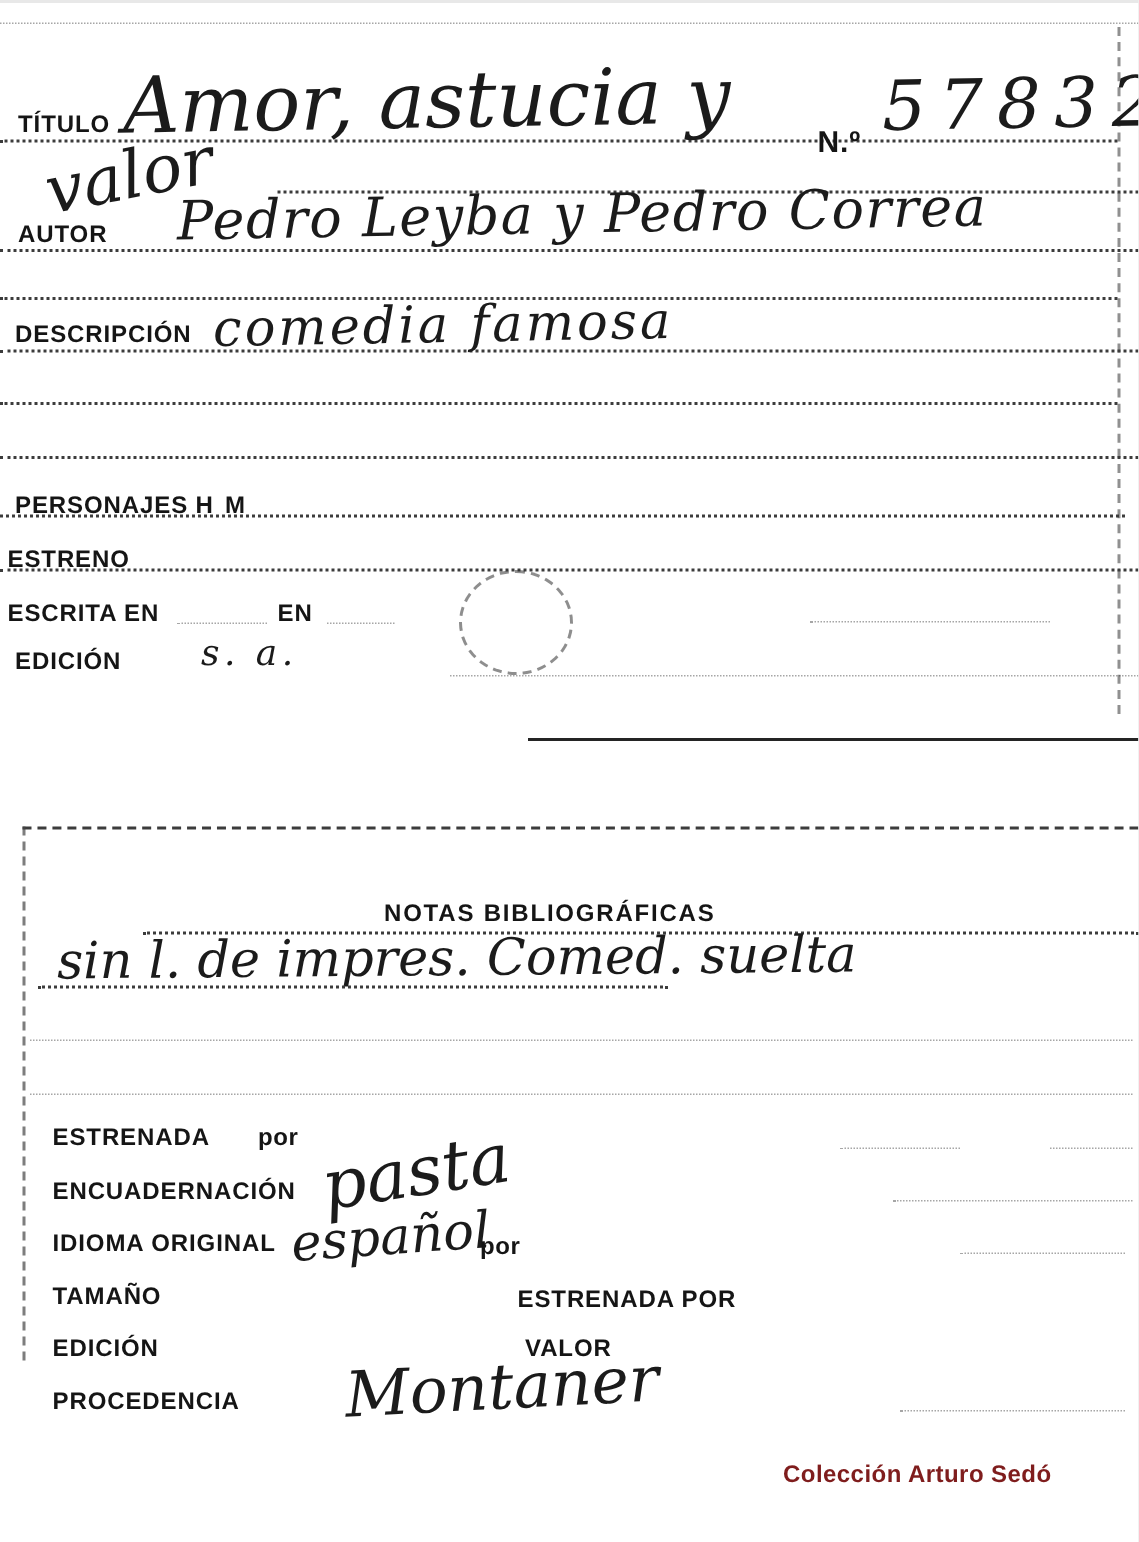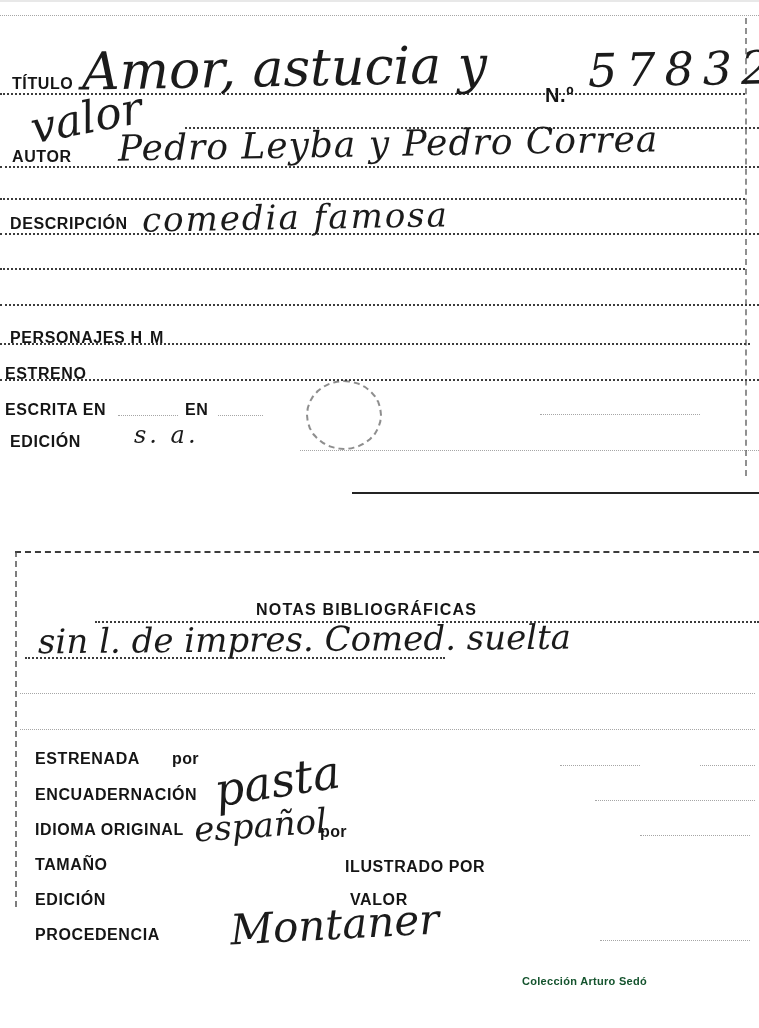--- a/index.html
+++ b/index.html
@@ -23,21 +23,21 @@
   .dl.faint{opacity:.45;border-bottom-width:1px;}
   .dl.dash{border-bottom-style:dashed;border-bottom-width:1px;}
   .sl{position:absolute;height:0;border-bottom:2px solid #242424;}
   .vl{position:absolute;width:0;border-right:2px dashed #474747;}
   .stamp{
     position:absolute;border:2px dashed rgba(50,50,50,.55);
     border-radius:50%;
   }
   .footer-note{
     position:absolute;font-family:"Liberation Sans",sans-serif;
-    font-weight:700;font-size:11px;color:#14532d;letter-spacing:.3px;
+    font-weight:700;font-size:16px;color:#7f1d1d;letter-spacing:.3px;
   }
 </style>
 </head>
 <body>
 
 <div id="card-scan">
 
   <div class="dl faint" style="top:13px;left:0;width:759px;"></div>
   <div class="vl" style="left:745px;top:16px;height:458px;opacity:.6;"></div>
 
@@ -104,21 +104,21 @@
   <div class="lbl" style="left:35px;top:784px;">ENCUADERNACIÓN</div>
   <div class="hand" style="left:214px;top:756px;font-size:46px;transform:rotate(-9deg);">pasta</div>
   <div class="dl faint" style="top:798px;left:595px;width:160px;"></div>
 
   <div class="lbl" style="left:35px;top:819px;">IDIOMA ORIGINAL</div>
   <div class="hand" style="left:194px;top:806px;font-size:34px;transform:rotate(-4deg);">español</div>
   <div class="lbl lbl-lc" style="left:320px;top:821px;">por</div>
   <div class="dl faint" style="top:833px;left:640px;width:110px;"></div>
 
   <div class="lbl" style="left:35px;top:854px;">TAMAÑO</div>
-  <div class="lbl" style="left:345px;top:856px;">ILUSTRADO POR</div>
+  <div class="lbl" style="left:345px;top:856px;">ESTRENADA POR</div>
 
   <div class="lbl" style="left:35px;top:889px;">EDICIÓN</div>
   <div class="lbl" style="left:350px;top:889px;">VALOR</div>
 
   <div class="lbl" style="left:35px;top:924px;">PROCEDENCIA</div>
   <div class="hand" style="left:230px;top:902px;font-size:42px;transform:rotate(-3deg);">Montaner</div>
   <div class="dl faint" style="top:938px;left:600px;width:150px;"></div>
 
   <div class="footer-note" style="left:522px;top:973px;">Colección Arturo Sedó</div>
 

